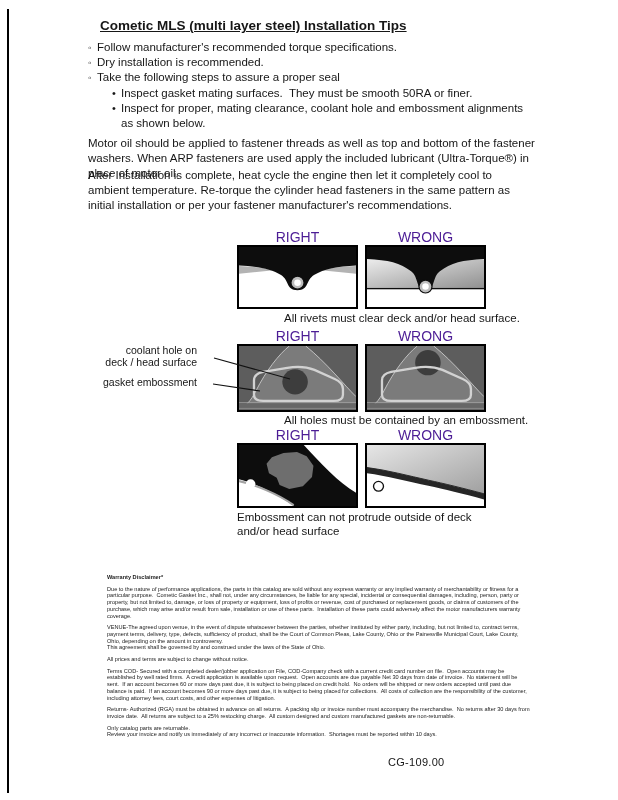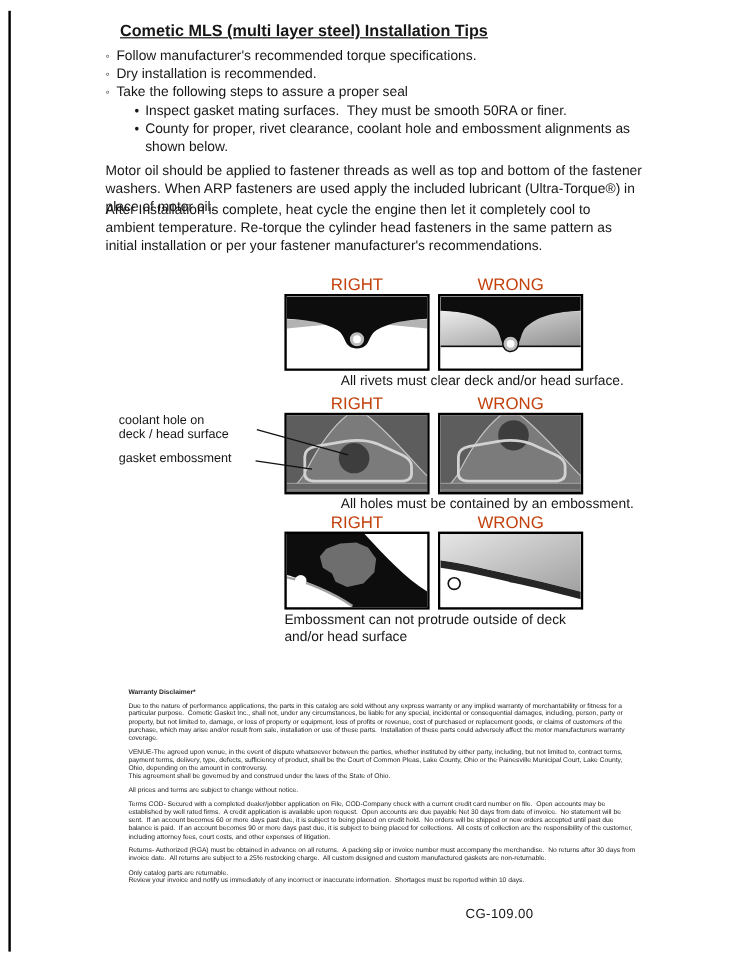--- a/index.html
+++ b/index.html
@@ -10,29 +10,29 @@
   .abs{position:absolute;}
   .title{left:100px;top:18px;font-size:13.5px;font-weight:bold;text-decoration:underline;}
   .bullets{left:88px;top:40px;width:450px;font-size:11.5px;line-height:15.2px;}
   .b-row{display:flex;}
   .b-marker{width:9px;flex:0 0 9px;font-size:10px;line-height:15.2px;}
   .sub .b-marker{font-size:11px;}
   .sub{padding-left:24px;}
   .diesel-h{left:88px;top:117px;font-size:13px;font-weight:bold;}
   .para{left:88px;width:447px;font-size:11.5px;line-height:14.8px;}
   .p1{top:136px;} .p2{top:168px;} .p3{top:212px;}
-  .dw-label{width:121px;text-align:center;font-size:14px;color:#c2410c;}
+  .dw-label{width:121px;text-align:center;font-size:14px;color:#4c1d95;}
   .dbox{width:121px;height:64px;border:2px solid #000;box-sizing:border-box;background:#fff;}
   .dbox svg{display:block;width:100%;height:100%;}
   .col1{left:237px;} .col2{left:365px;}
   .r1l{top:229px;} .r1b{top:245px;} .r1c{top:312px;margin-left:47px;}
   .r2l{top:328px;} .r2b{top:344px;} .r2c{top:414px;margin-left:47px;}
   .r3l{top:427px;} .r3b{top:443px;} .r3c{top:511px;}
   .caption{left:237px;font-size:11.5px;line-height:13.5px;}
-  .ann{left:99px;width:113px;text-align:left;font-size:10.5px;line-height:11.5px;}
+  .ann{left:84px;width:113px;text-align:right;font-size:10.5px;line-height:11.5px;}
   .ann1{top:345px;} .ann2{top:377px;}
   .leader{position:absolute;left:0;top:0;width:618px;height:800px;pointer-events:none;}
   .legal{left:107px;top:574px;width:424px;font-size:5.6px;line-height:6.7px;color:#222;}
   .legal .lg-h{font-weight:bold;margin-bottom:5px;}
   .legal .lg-p{margin-bottom:5px;}
   .pagenum{left:388px;top:756px;font-size:11px;letter-spacing:0.3px;}
 </style>
 </head>
 <body>
 
@@ -53,21 +53,21 @@
     <div class="b-row">
       <span class="b-marker">◦</span>
       <span data-bind="tips.bullets.2">Take the following steps to assure a proper seal</span>
     </div>
     <div class="b-row sub">
       <span class="b-marker">•</span>
       <span data-bind="tips.sub_bullets.0">Inspect gasket mating surfaces.  They must be smooth 50RA or finer.</span>
     </div>
     <div class="b-row sub">
       <span class="b-marker">•</span>
-      <span data-bind="tips.sub_bullets.1">County for proper, rivet clearance, coolant hole and embossment alignments as shown below.</span>
+      <span data-bind="tips.sub_bullets.1">Inspect for proper, mating clearance, coolant hole and embossment alignments as shown below.</span>
     </div>
   </div>
 
   <div class="abs para p1" data-bind="diesel.paragraphs.0">Motor oil should be applied to fastener threads as well as top and bottom of the fastener washers. When ARP fasteners are used apply the included lubricant (Ultra-Torque®) in place of motor oil.</div>
   <div class="abs para p2" data-bind="diesel.paragraphs.1">After Installation is complete, heat cycle the engine then let it completely cool to ambient temperature. Re-torque the cylinder head fasteners in the same pattern as initial installation or per your fastener manufacturer's recommendations.</div>
 
   <div class="abs dw-label col1 r1l" data-bind="diagrams.right_label">RIGHT</div>
   <div class="abs dw-label col2 r1l" data-bind="diagrams.wrong_label">WRONG</div>
   <div class="abs dbox col1 r1b">
     <svg viewBox="0 0 121 63" preserveAspectRatio="none">

